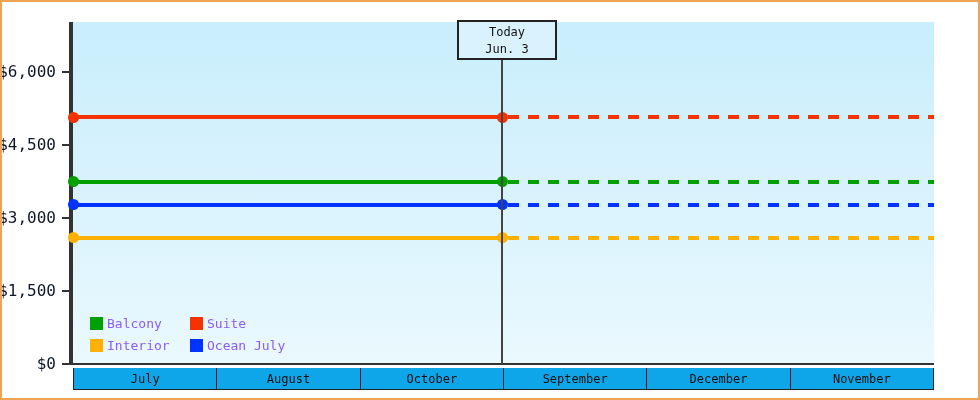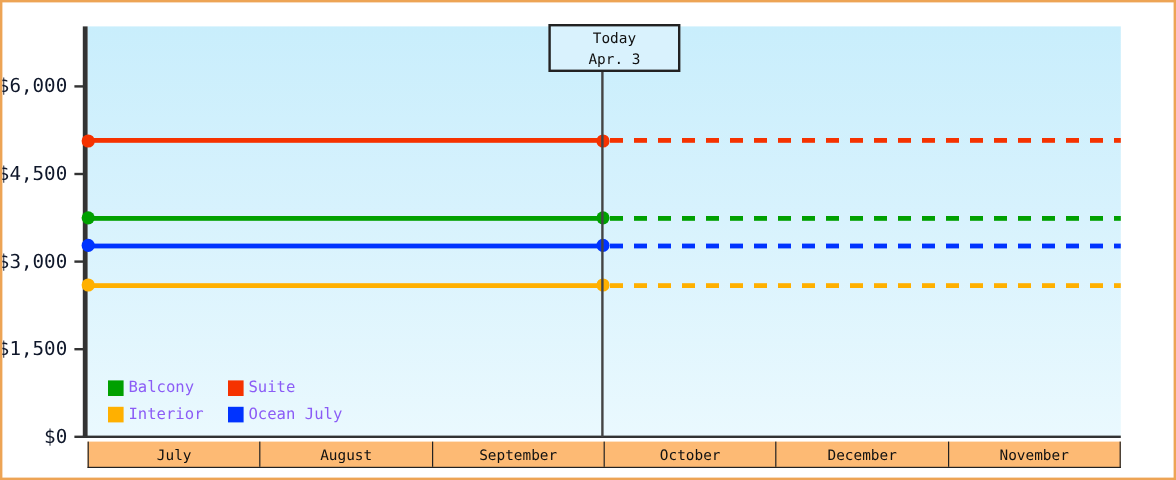--- a/index.html
+++ b/index.html
@@ -83,21 +83,21 @@
     left: 499px;
     top: 20px;
     width: 2px;
     height: 342px;
     background: #444444;
   }
   #today-box {
     position: absolute;
     left: 455px;
     top: 18px;
-    width: 110px;
+    width: 100px;
     height: 40px;
     box-sizing: border-box;
     border: 2px solid #222222;
     background: #d9f2fd;
     text-align: center;
     font-size: 12px;
     line-height: 17px;
     color: #111111;
     padding-top: 2px;
   }
@@ -128,21 +128,21 @@
   #month-row {
     position: absolute;
     left: 71px;
     top: 366px;
     width: 861px;
     height: 22px;
     display: flex;
     border: 1px solid #222222;
     border-top: none;
     box-sizing: border-box;
-    background: #fdba74;
+    background: #0ea5e9;
   }
   .month-cell {
     flex: 1 1 0;
     border-right: 1px solid #222222;
     display: flex;
     align-items: center;
     justify-content: center;
     font-size: 12px;
     color: #111111;
   }
@@ -186,21 +186,21 @@
       <div class="series-dot" style="left: 66px; top: 230.453px; background: rgb(255, 176, 0);"></div>
       <div class="series-solid" style="left: 71px; width: 429px; top: 200.86px; background: rgb(0, 51, 255);"></div>
       <div class="series-dashed" style="left: 506px; width: 426px; top: 200.86px; background-image: repeating-linear-gradient(to right, rgb(0, 51, 255) 0px, rgb(0, 51, 255) 11px, rgba(0, 0, 0, 0) 11px, rgba(0, 0, 0, 0) 20px);"></div>
       <div class="series-dot" style="left: 495px; top: 197.36px; background: rgb(0, 51, 255);"></div>
       <div class="series-dot" style="left: 66px; top: 197.36px; background: rgb(0, 51, 255);"></div>
     </div>
 
   <div id="today-line"></div>
   <div id="today-box">
     <div>Today</div>
-    <div>Apr. 3</div>
+    <div>Jun. 3</div>
   </div>
 
   <div id="legend">
       <div class="legend-item">
         <span class="legend-swatch" style="background: rgb(0, 160, 0);"></span>
         <span>Balcony</span>
       </div>
       <div class="legend-item">
         <span class="legend-swatch" style="background: rgb(245, 50, 0);"></span>
         <span>Suite</span>
@@ -211,19 +211,19 @@
       </div>
       <div class="legend-item">
         <span class="legend-swatch" style="background: rgb(0, 51, 255);"></span>
         <span>Ocean July</span>
       </div>
     </div>
 
   <div id="month-row">
       <div class="month-cell">July</div>
       <div class="month-cell">August</div>
+      <div class="month-cell">October</div>
       <div class="month-cell">September</div>
-      <div class="month-cell">October</div>
       <div class="month-cell">December</div>
       <div class="month-cell">November</div>
     </div>
 
 </div>
 
 </body></html>

